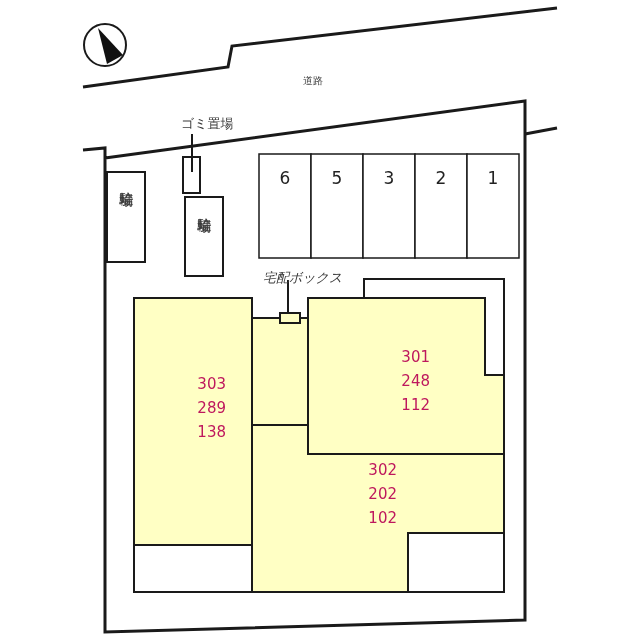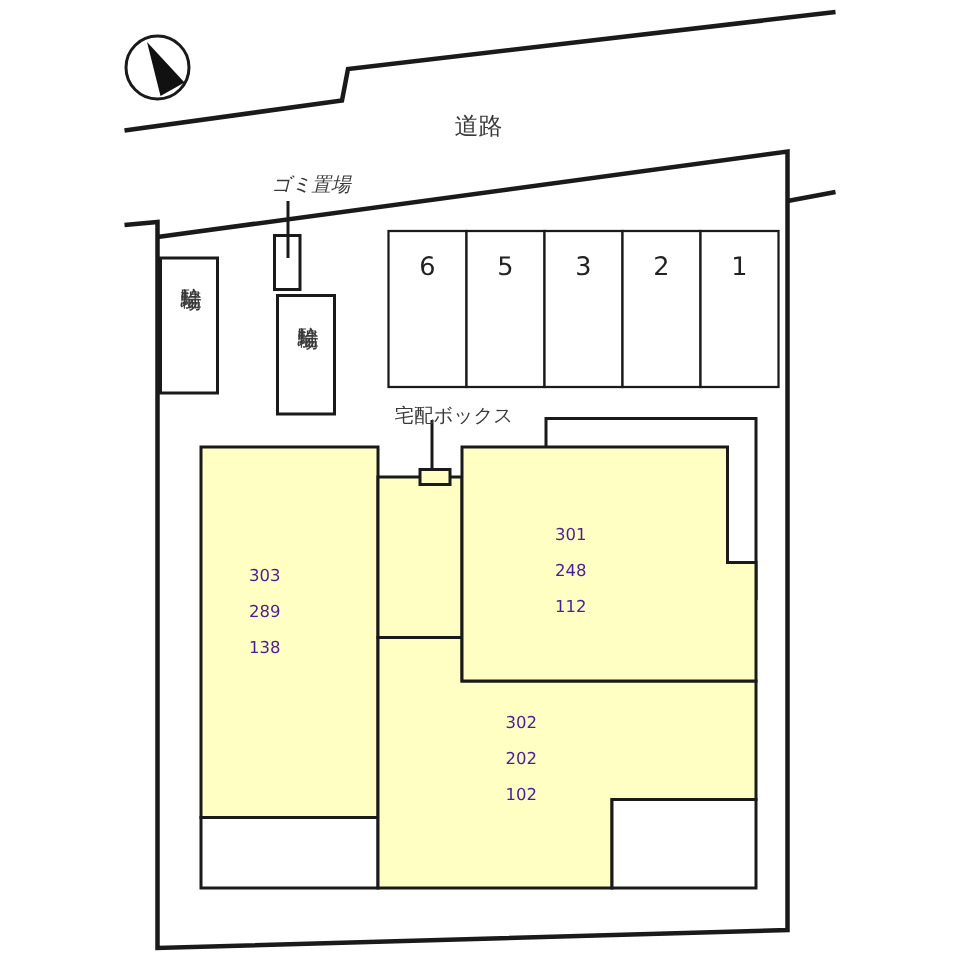--- a/index.html
+++ b/index.html
@@ -1,23 +1,23 @@
 <!DOCTYPE html>
 <html><head>
   <meta charset="utf-8">
   <style>
     html, body { margin: 0; padding: 0; background: #ffffff; }
     body { width: 640px; height: 640px; position: relative; overflow: hidden;
            font-family: "DejaVu Sans", "Liberation Sans", sans-serif; }
     svg { position: absolute; left: 0; top: 0; }
-    .lbl { position: absolute; color: #3a3a3a; font-size: 16px; line-height: 1; white-space: nowrap; }
+    .lbl { position: absolute; color: #3a3a3a; font-size: 10px; line-height: 1; white-space: nowrap; }
     .vlbl { position: absolute; color: #3a3a3a; font-size: 14px; line-height: 19px;
             writing-mode: vertical-rl; text-orientation: upright; letter-spacing: 1px; }
     .num { position: absolute; color: #222; font-size: 17px; line-height: 1; text-align: center; width: 50px; }
-    .unit { position: absolute; color: #4c1d95; font-size: 11px; line-height: 24px; text-align: left; width: 60px; }
+    .unit { position: absolute; color: #be185d; font-size: 15px; line-height: 24px; text-align: right; width: 60px; }
     .unit span { display: block; }
   </style>
 </head>
 <body>
 
 <svg width="640" height="640" viewBox="0 0 640 640">
   <g fill="none" stroke="#1a1a1a" stroke-width="3" stroke-linejoin="miter">
 
     <polyline points="83,87 228,67 232,46 557,8"></polyline>
 
@@ -59,40 +59,40 @@
     <rect x="408" y="533" width="96" height="59" fill="#fff"></rect>
 
     <polygon points="308,298 485,298 485,375 504,375 504,454 308,454" fill="#ffffc4"></polygon>
 
     <line x1="288" y1="280" x2="288" y2="312"></line>
     <rect x="280" y="313" width="20" height="10" fill="#ffffc4"></rect>
   </g>
 </svg>
 
 <div class="lbl" style="left:303px; top:76px;">道路</div>
-<div class="lbl" style="left:181px; top:117px; font-size:13px;font-style:italic;">ゴミ置場</div>
+<div class="lbl" style="left:181px; top:117px; font-size:13px;">ゴミ置場</div>
 <div class="vlbl" style="left:117px; top:180px;">駐輪場</div>
 <div class="vlbl" style="left:195px; top:206px;">駐輪場</div>
-<div class="lbl" style="left:263px; top:271px; font-size:13px;">宅配ボックス</div>
+<div class="lbl" style="left:263px; top:271px; font-size:13px;font-style:italic;">宅配ボックス</div>
 
 <div>
   <div class="num" style="left:260px; top:170px;">6</div>
   <div class="num" style="left:312px; top:170px;">5</div>
   <div class="num" style="left:364px; top:170px;">3</div>
   <div class="num" style="left:416px; top:170px;">2</div>
   <div class="num" style="left:468px; top:170px;">1</div>
 </div>
 
 <div class="unit" style="left:166px; top:372px;">
   <span>303</span>
   <span>289</span>
   <span>138</span>
 </div>
 <div class="unit" style="left:370px; top:345px;">
   <span>301</span>
   <span>248</span>
   <span>112</span>
 </div>
-<div class="unit" style="left:337px; top:470px;">
+<div class="unit" style="left:337px; top:458px;">
   <span>302</span>
   <span>202</span>
   <span>102</span>
 </div>
 
 </body></html>

